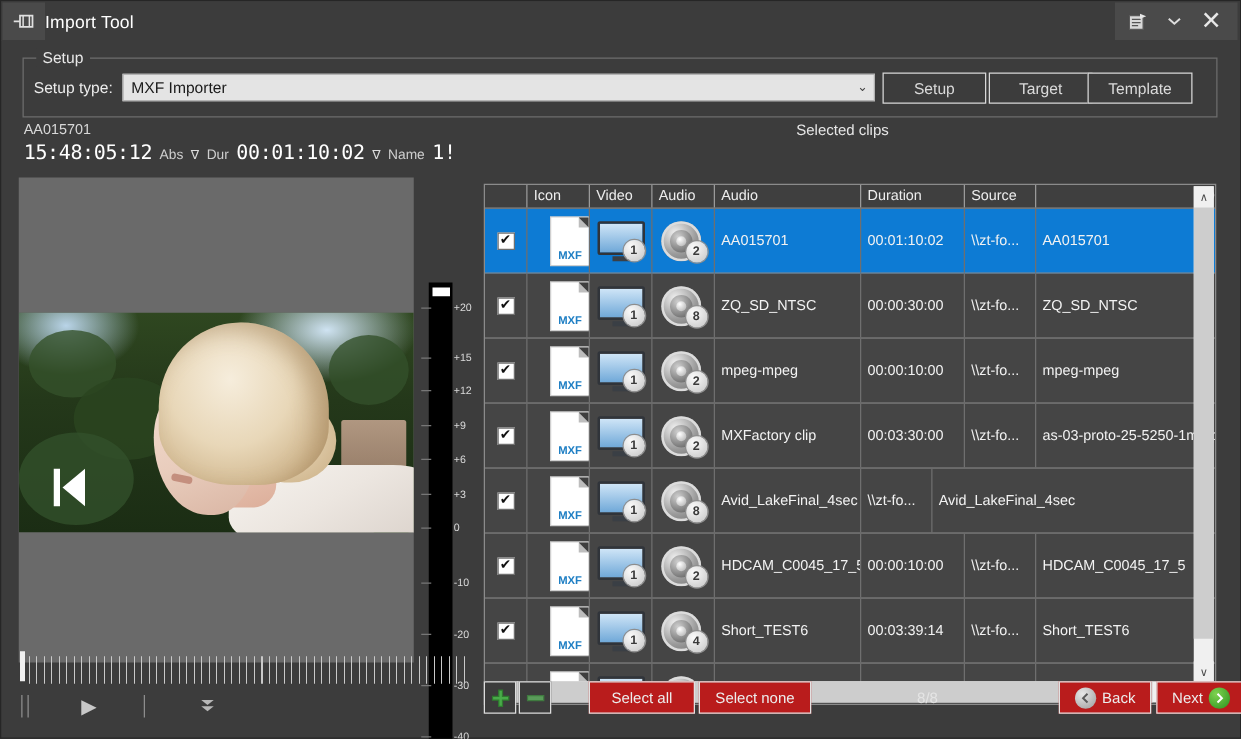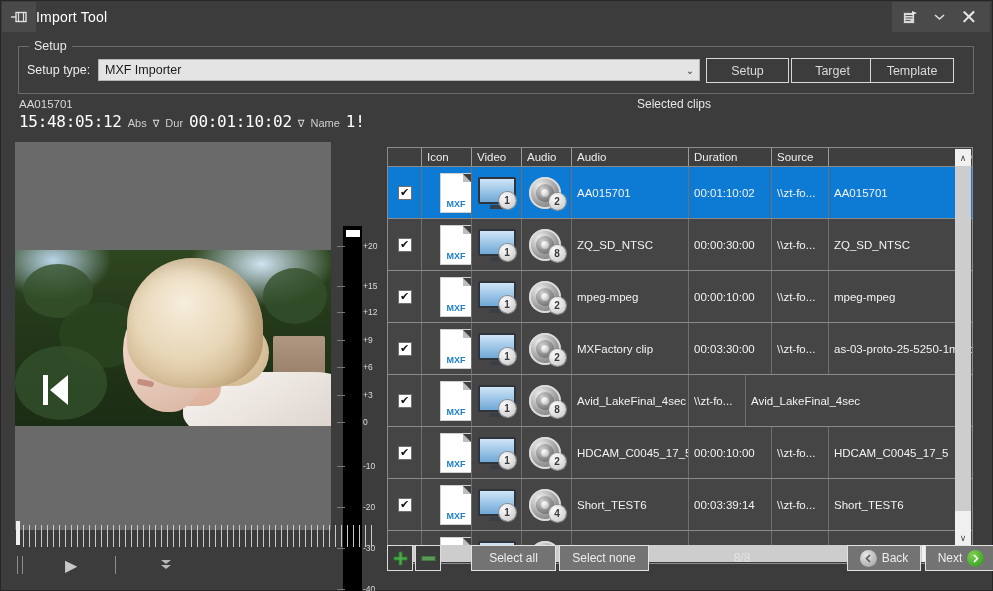--- a/index.html
+++ b/index.html
@@ -168,21 +168,21 @@
      display:flex;align-items:center;justify-content:center;}
   .hs-l{left:0;} .hs-r{right:0;}
   .hs-thumb{position:absolute;left:17px;top:0;width:516px;height:17px;background:#cdcdcd;}
 
   
   .botbar{position:absolute;left:386px;top:544px;width:586px;height:30px;}
   .sqbtn{position:absolute;top:0;width:26px;height:26px;border:1px solid #dcdcdc;
      background:#3c3c3c;display:flex;align-items:center;justify-content:center;
      font-size:17px;color:#49ab49;font-weight:bold;box-sizing:border-box;}
   #btn-add{left:0;} #btn-remove{left:28px;}
-  .txtbtn{position:absolute;top:0;height:26px;border:1px solid #e2e2e2;background:#737373;
+  .txtbtn{position:absolute;top:0;height:26px;border:1px solid #e2e2e2;background:#b91c1c;
      color:#ededed;font-size:12px;display:flex;align-items:center;justify-content:center;
      box-sizing:border-box;}
   #btn-select-all{left:84px;width:85px;}
   #btn-select-none{left:172px;width:90px;}
   .count{position:absolute;left:320px;top:0;width:70px;height:26px;
      display:flex;align-items:center;justify-content:center;font-size:12px;color:#e4e4e4;}
   #btn-back{left:460px;width:74px;gap:5px;}
   #btn-next{left:538px;width:72px;gap:5px;}
   .circ{width:17px;height:17px;border-radius:50%;display:flex;align-items:center;
      justify-content:center;font-size:11px;color:#fff;}

